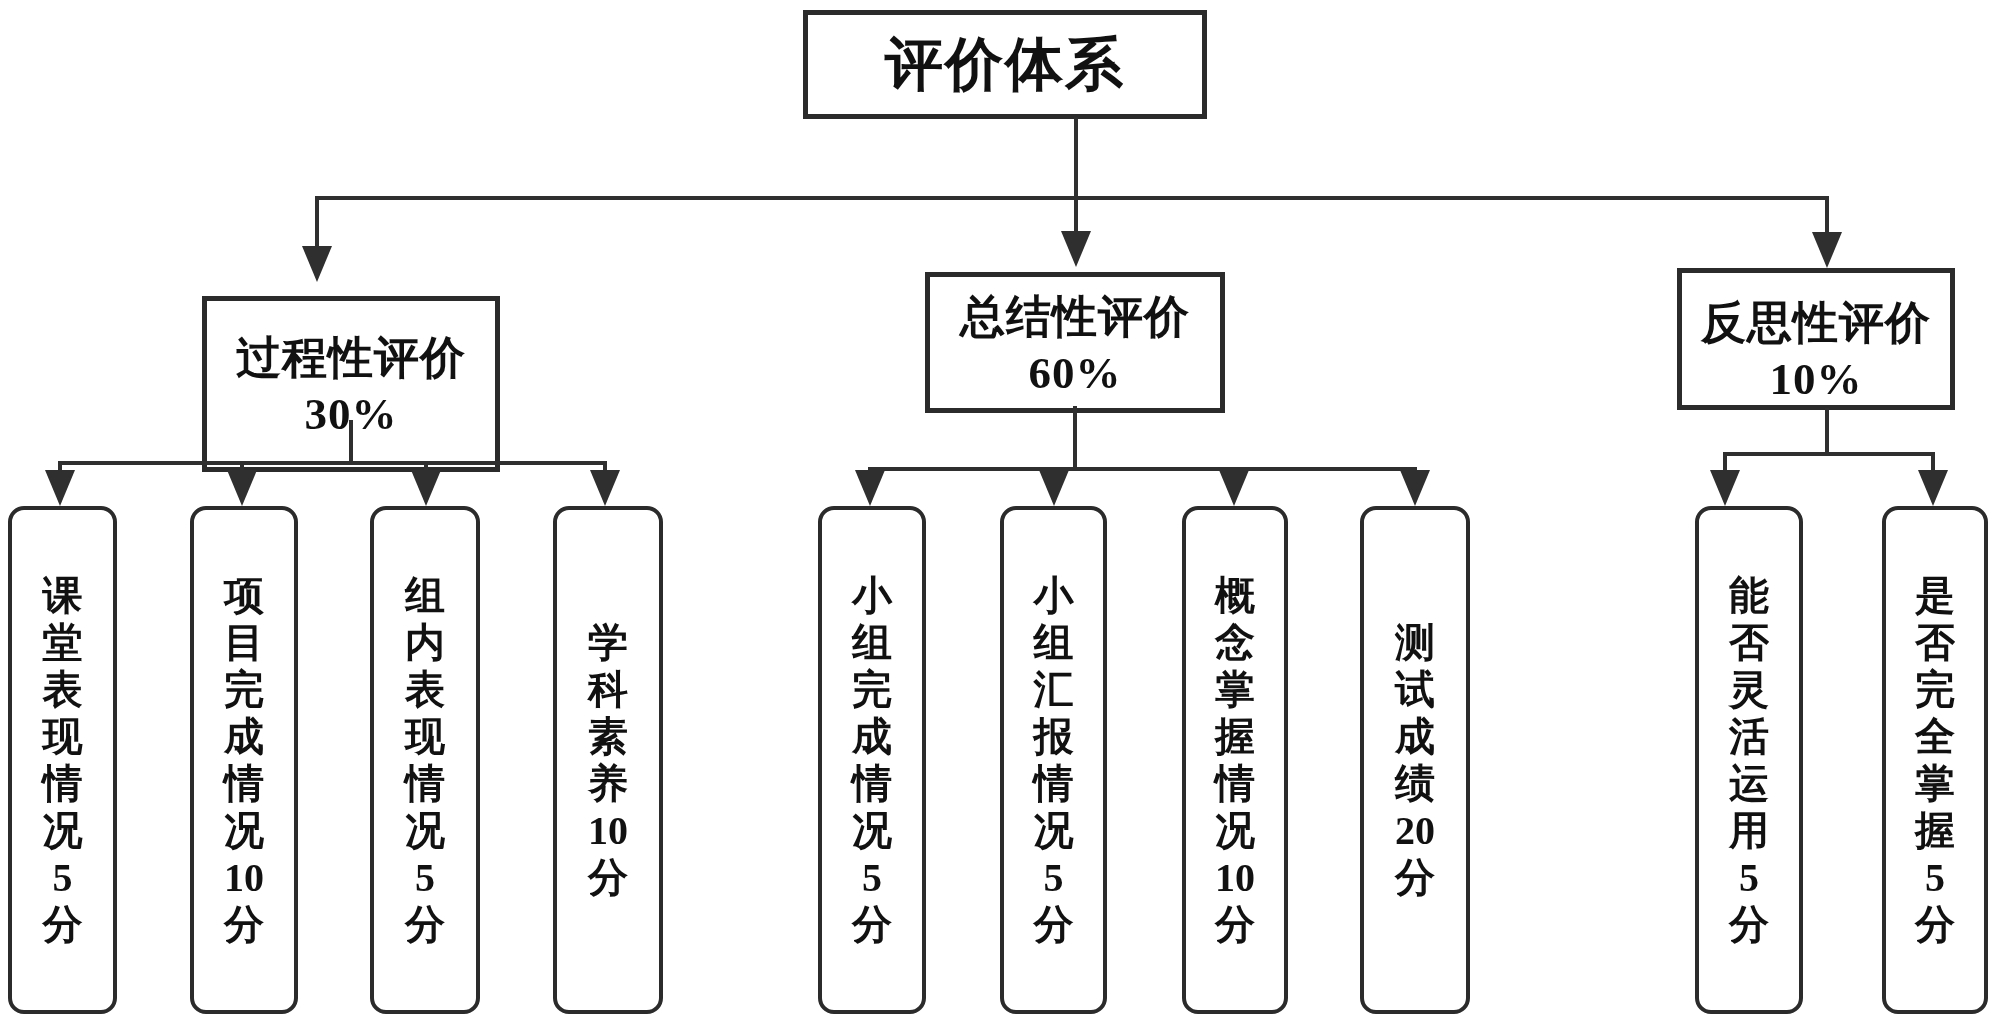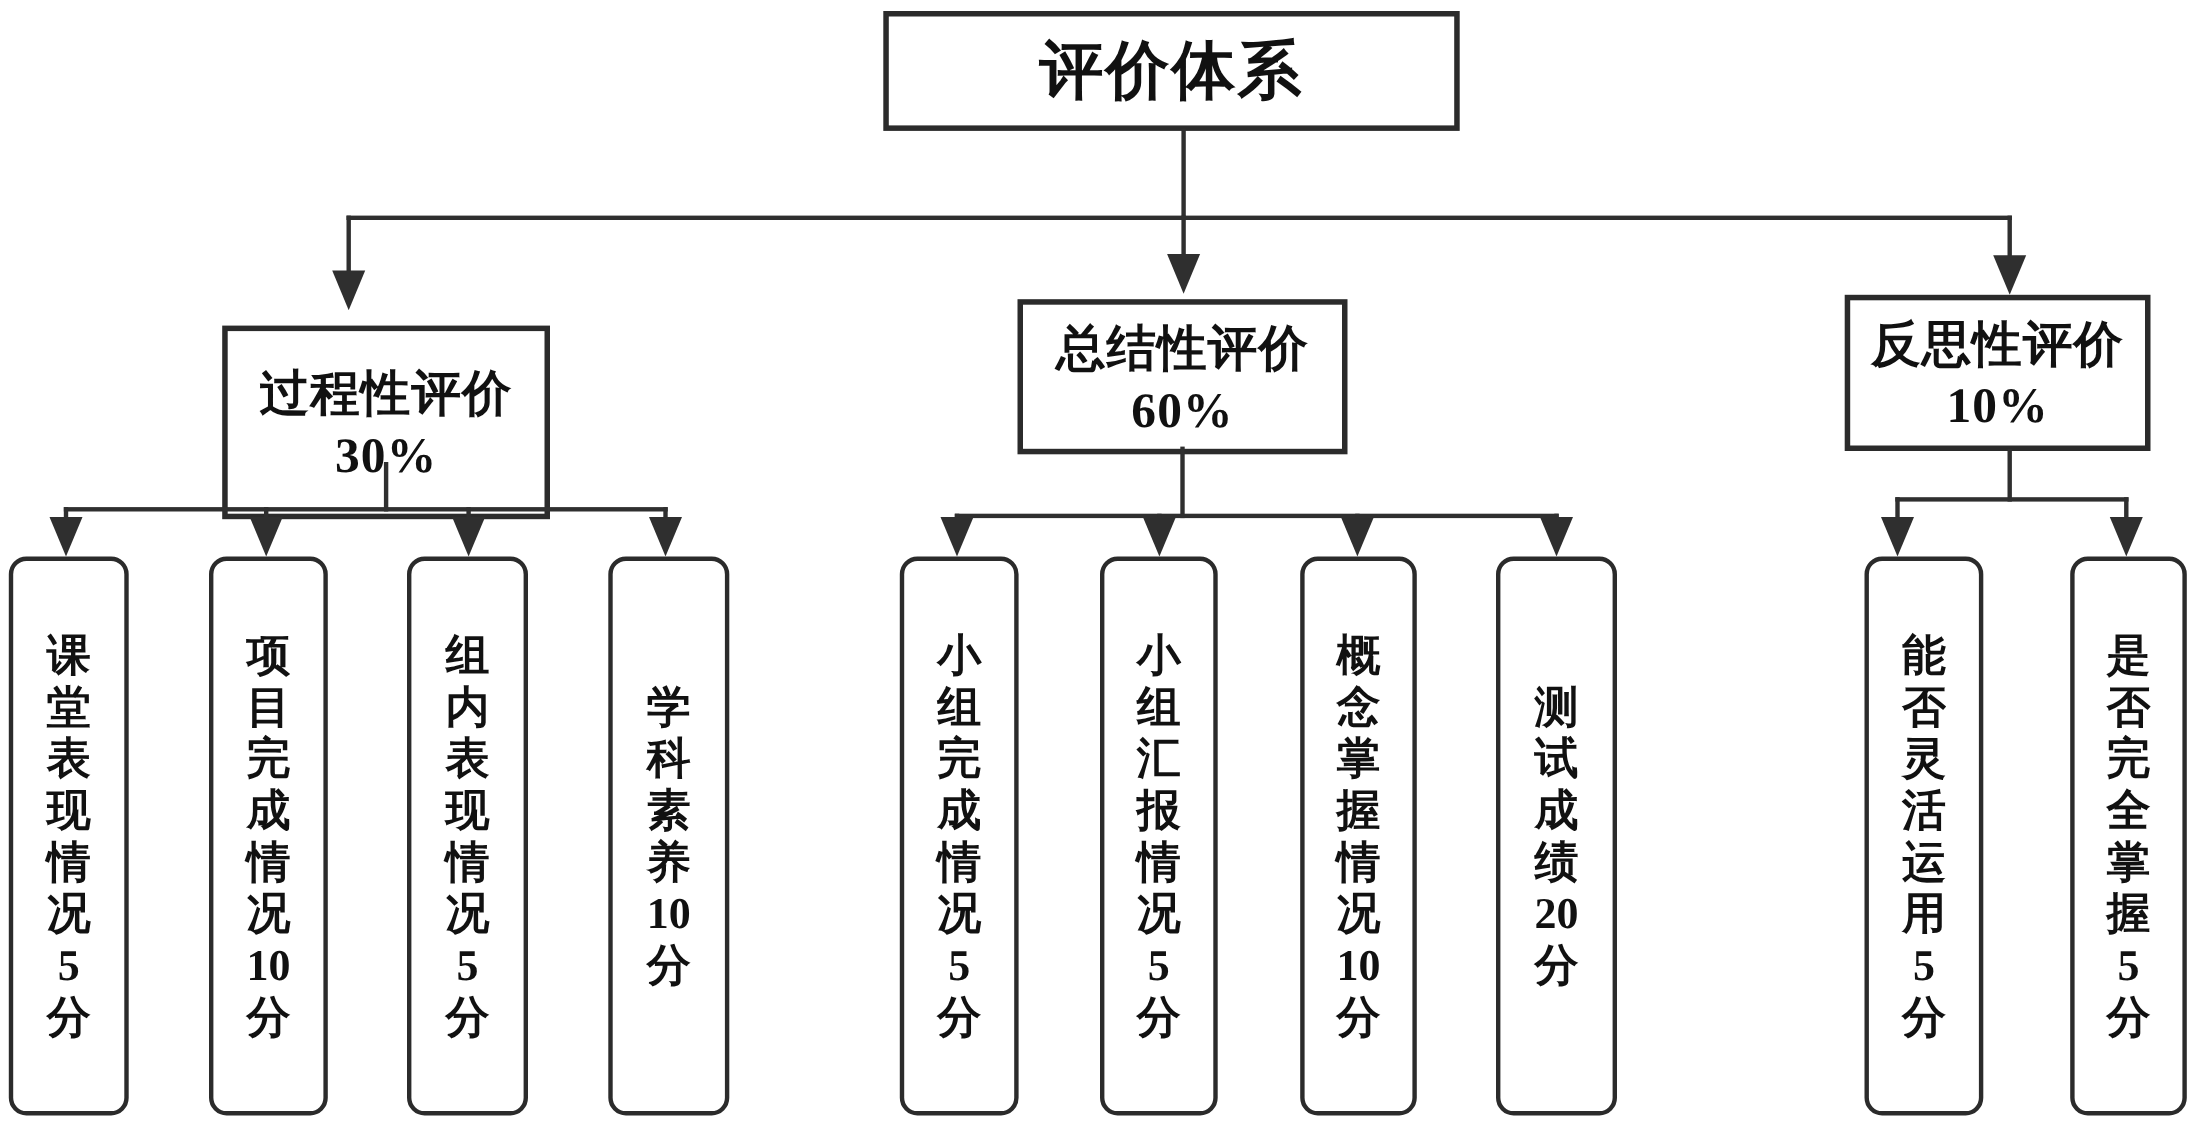--- a/index.html
+++ b/index.html
@@ -27,21 +27,21 @@
     position:absolute;width:0;height:0;
     border-left:15px solid transparent;border-right:15px solid transparent;
     border-top:36px solid #2f2f2f;
   }
 </style>
 </head>
 <body>
 
 <div class="stage">
 
-  <div class="box" style="left:803px;top:10px;width:524px;height:109px;">
+  <div class="box" style="left:803px;top:10px;width:404px;height:109px;">
     <span class="root-label">评价体系</span>
   </div>
 
   <div class="vline" style="left:1074px;top:117px;width:4px;height:83px;"></div>
   <div class="hline" style="left:315px;top:196px;width:1514px;height:4px;"></div>
 
   <div class="vline" style="left:315px;top:196px;width:4px;height:56px;"></div>
   <div class="arrowhead" style="left:302px;top:246px;"></div>
 
   <div class="vline" style="left:1074px;top:196px;width:4px;height:39px;"></div>
@@ -49,21 +49,21 @@
 
   <div class="vline" style="left:1825px;top:196px;width:4px;height:40px;"></div>
   <div class="arrowhead" style="left:1812px;top:232px;"></div>
 
   <div class="box" style="left:202px;top:296px;width:298px;height:176px;">
     <span class="branch-label">过程性评价30%</span>
   </div>
   <div class="box" style="left:925px;top:272px;width:300px;height:141px;">
     <span class="branch-label">总结性评价60%</span>
   </div>
-  <div class="box" style="left:1677px;top:268px;width:278px;height:142px;">
+  <div class="box" style="left:1677px;top:268px;width:278px;height:142px;align-items:flex-end;">
     <span class="branch-label">反思性评价10%</span>
   </div>
 
   <div class="vline" style="left:349px;top:420px;width:4px;height:45px;"></div>
   <div class="hline" style="left:58px;top:461px;width:549px;height:4px;"></div>
   <div class="vline" style="left:58px;top:461px;width:4px;height:13px;"></div>
   <div class="arrowhead" style="left:45px;top:470px;"></div>
   <div class="vline" style="left:240px;top:461px;width:4px;height:13px;"></div>
   <div class="arrowhead" style="left:227px;top:470px;"></div>
   <div class="vline" style="left:424px;top:461px;width:4px;height:13px;"></div>

